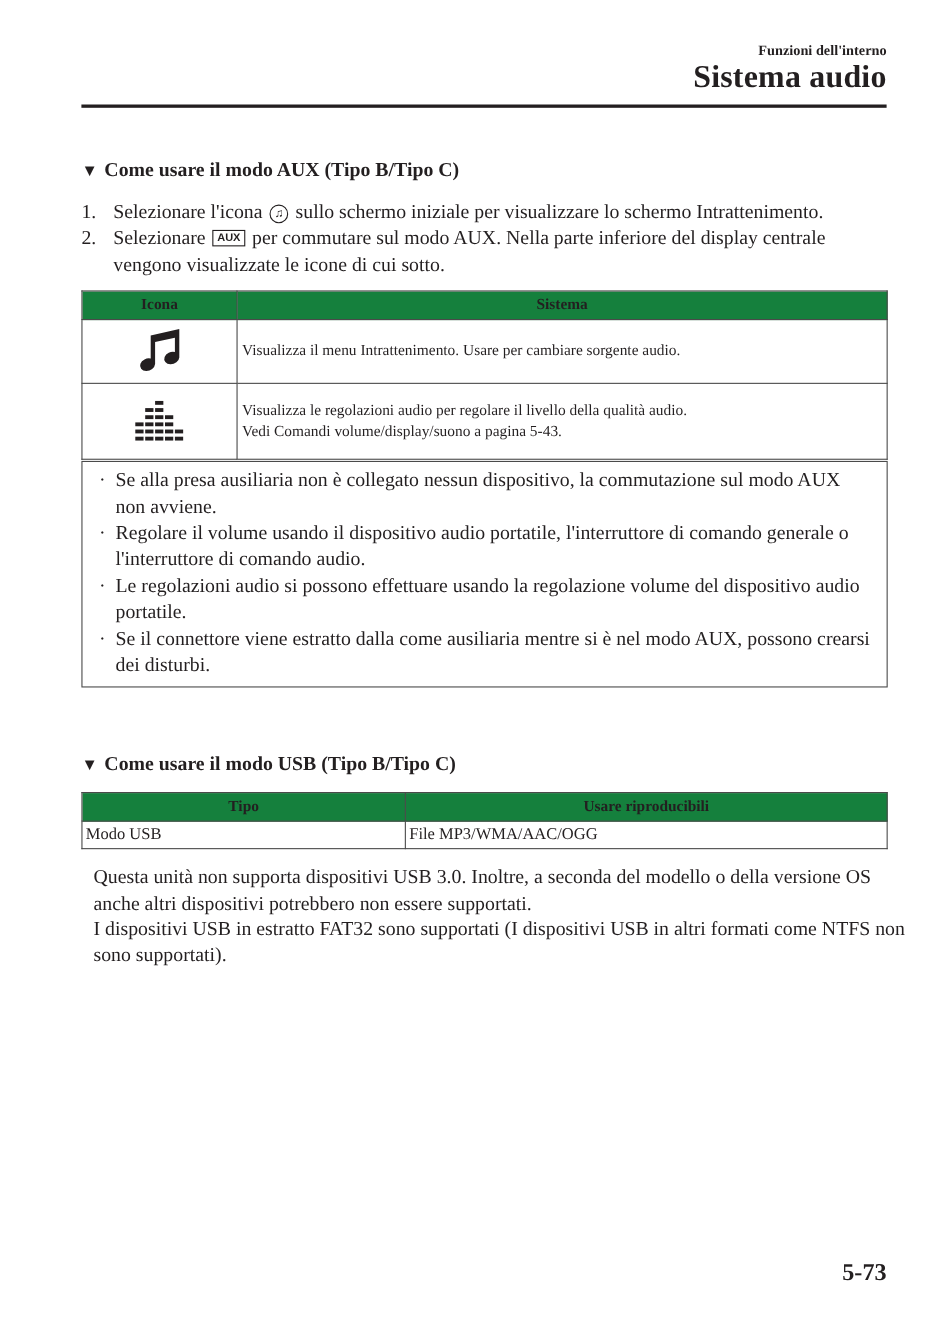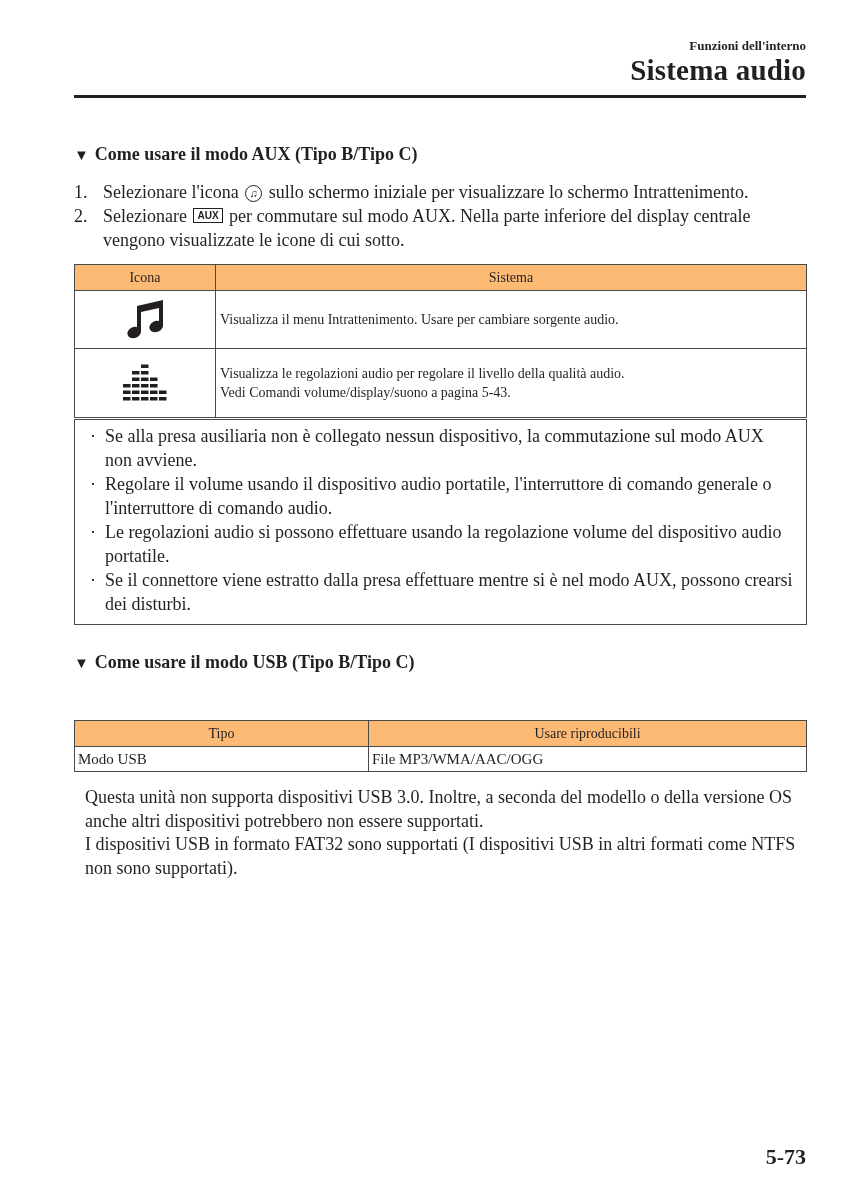--- a/index.html
+++ b/index.html
@@ -9,21 +9,21 @@
   .hdr-rule { position:absolute; left:74px; right:41px; top:95px; height:3px; background:#231f20; }
   .h2 { position:absolute; left:74px; font-size:18px; font-weight:bold; }
   .h2 .tri { display:inline-block; font-size:15px; margin-right:6px; }
   .steps { position:absolute; left:74px; top:180px; width:740px; font-size:18px; line-height:24px; }
   .step { display:flex; }
   .step .num { width:29px; flex:none; }
   .inline-icon-note { display:inline-block; width:15px; height:15px; border:1.3px solid #231f20; border-radius:50%; font-size:11px; line-height:15px; text-align:center; vertical-align:1px; margin:0 2px; }
   .inline-icon-aux { display:inline-block; border:1.5px solid #231f20; font-family:"Liberation Sans", sans-serif; font-size:10px; font-weight:bold; padding:0 3px; line-height:13px; vertical-align:3px; margin:0 2px; }
   table { border-collapse:collapse; position:absolute; left:74px; width:733px; }
   td, th { border:1.3px solid #4a4a4a; }
-  th { background:#fdba74; font-size:14px; font-weight:normal; height:25px; padding:0; }
+  th { background:#15803d; font-size:14px; font-weight:bold; height:25px; padding:0; }
   .icons-table td.icon { width:138px; text-align:center; height:55px; }
   .icons-table td.fn { font-size:14px; padding:15px 4px; line-height:19px; }
   .nota { position:absolute; left:74px; top:419px; width:731px; border:1.3px solid #4a4a4a; }
   .nota-head { font-size:18px; font-weight:bold; padding:6px 12px; border-bottom:1.3px solid #4a4a4a; height:23px; }
   .nota-body { padding:4px 12px 8px 12px; font-size:18px; line-height:24px; }
   .bullet { display:flex; }
   .bullet .dot { width:15px; flex:none; padding-left:3px; }
   .usb-table td { font-size:15px; padding:0 3px; height:24px; }
   .para { position:absolute; left:85px; top:786px; width:740px; font-size:18px; line-height:23.5px; }
   .pagenum { position:absolute; right:41px; top:1144px; font-size:22px; font-weight:bold; }
@@ -114,40 +114,40 @@
     <div class="bullet">
         <span class="dot">·</span>
         <span>Regolare il volume usando il dispositivo audio portatile, l'interruttore di comando generale o l'interruttore di comando audio.</span>
       </div>
     <div class="bullet">
         <span class="dot">·</span>
         <span>Le regolazioni audio si possono effettuare usando la regolazione volume del dispositivo audio portatile.</span>
       </div>
     <div class="bullet">
         <span class="dot">·</span>
-        <span>Se il connettore viene estratto dalla presa effettuare mentre si è nel modo AUX, possono crearsi dei disturbi.</span>
+        <span>Se il connettore viene estratto dalla come ausiliaria mentre si è nel modo AUX, possono crearsi dei disturbi.</span>
       </div>
   </div>
 </div>
 
-<div class="h2" style="top:652px;">
+<div class="h2" style="top:684px;">
   <span class="tri">▼</span><span>Come usare il modo USB (Tipo B/Tipo C)</span>
 </div>
 
 <table class="usb-table" style="top:720px;">
   <tbody>
       <tr>
     <th style="width:293px;">Tipo</th>
     <th>Usare riproducibili</th>
   </tr>
   <tr>
     <td>Modo USB</td>
     <td>File MP3/WMA/AAC/OGG</td>
   </tr>
 </tbody>
   </table>
 
 <div class="para">
   <div>Questa unità non supporta dispositivi USB 3.0. Inoltre, a seconda del modello o della versione OS anche altri dispositivi potrebbero non essere supportati.</div>
-  <div>I dispositivi USB in formato FAT32 sono supportati (I dispositivi USB in altri formati come NTFS non sono supportati).</div>
+  <div>I dispositivi USB in estratto FAT32 sono supportati (I dispositivi USB in altri formati come NTFS non sono supportati).</div>
 </div>
 
 <div class="pagenum">5-73</div>
 
 </body></html>

